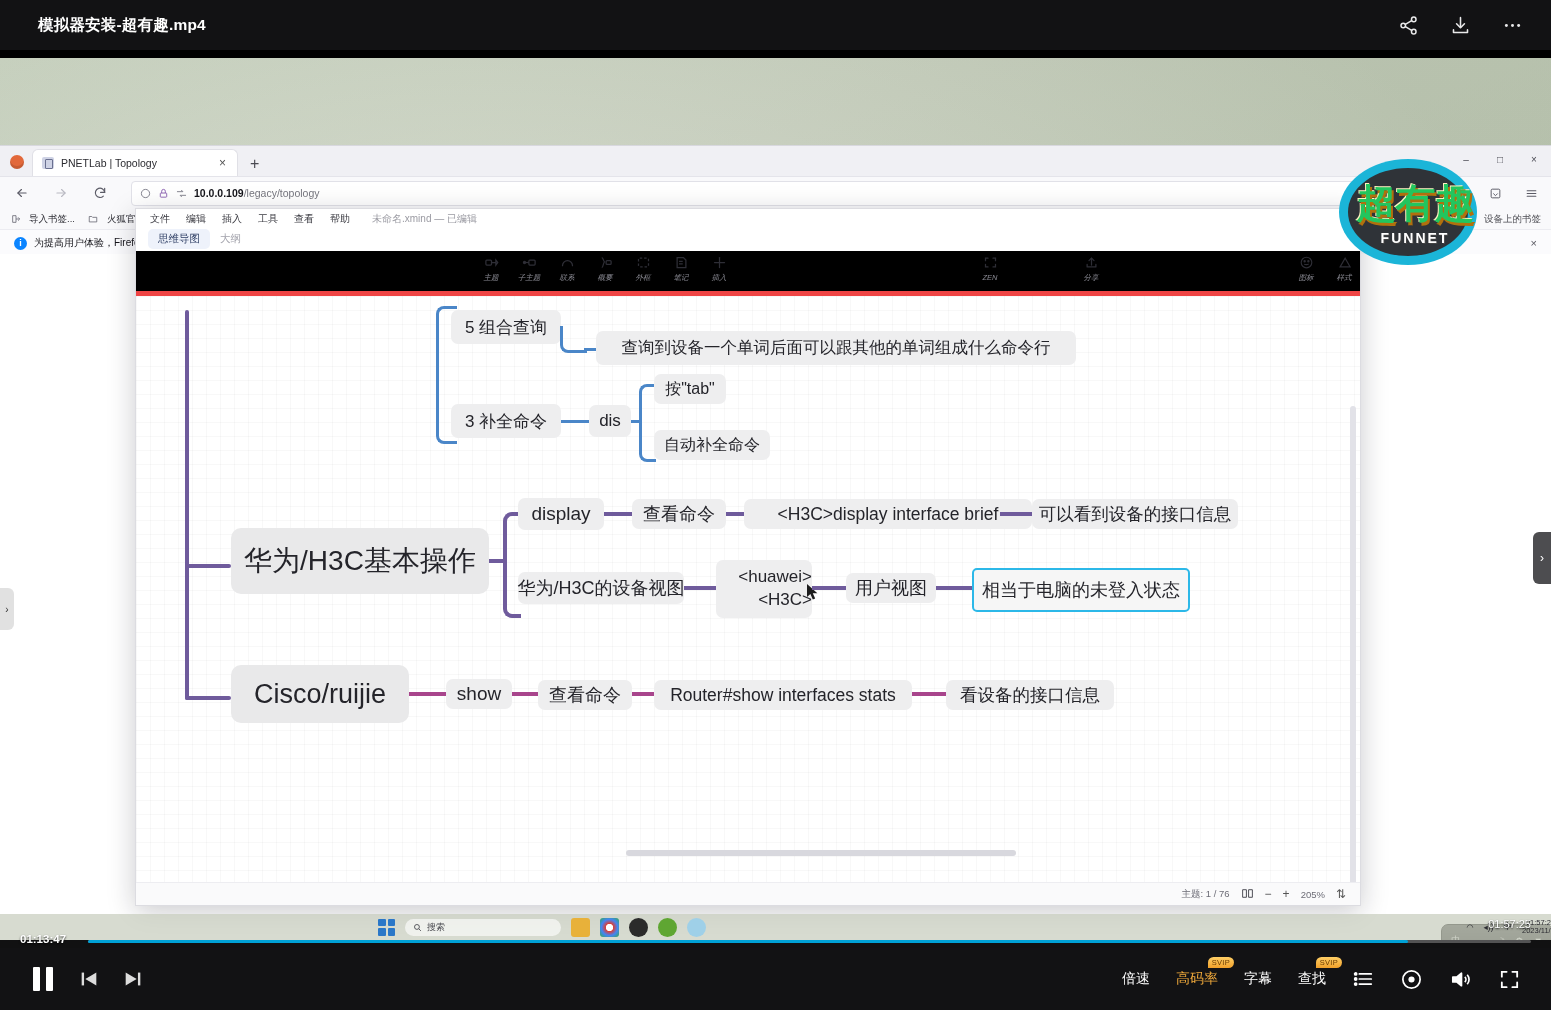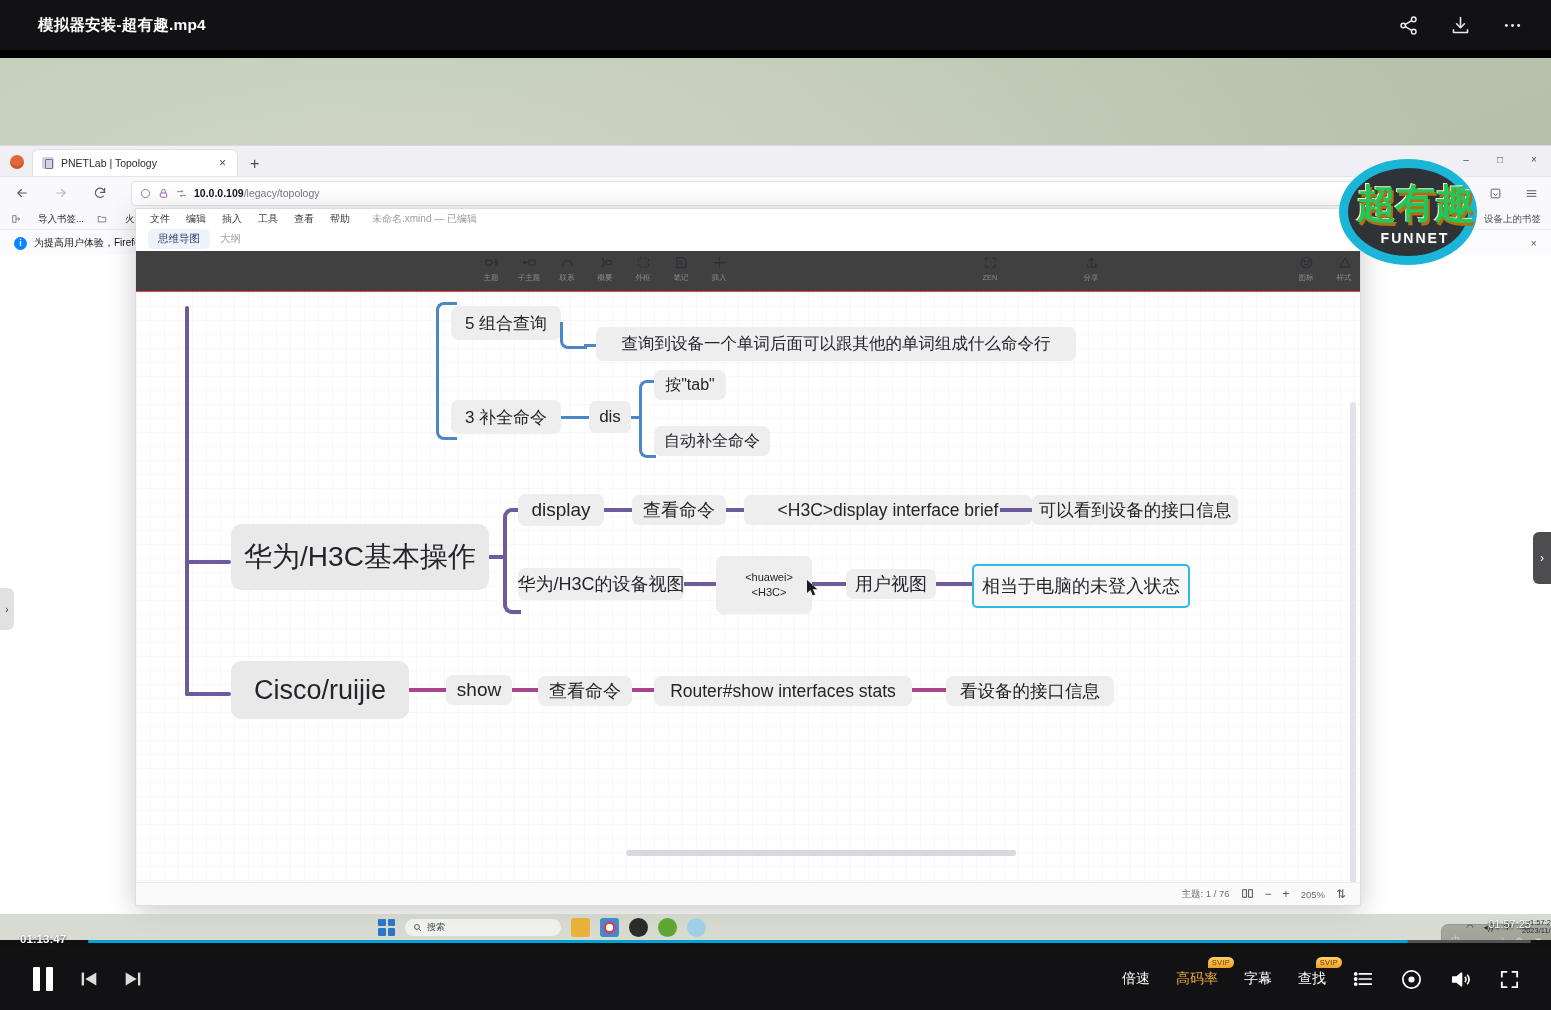--- a/index.html
+++ b/index.html
@@ -37,42 +37,42 @@
   .ff-navbar{height:32px;display:flex;align-items:center;gap:12px;padding:0 8px;background:#f9f9fb;}
   .nav-btn{width:27px;height:24px;display:flex;align-items:center;justify-content:center;color:#5b5b66;cursor:pointer;}
   .nav-btn.dim{color:#b9b9c2;}
   .urlbar{flex:1;height:23px;margin:0 6px;background:#fff;border:1px solid #e1e1e8;border-radius:4px;display:flex;align-items:center;padding:0 8px;gap:7px;}
   .url-ico{color:#7c7c88;display:flex;align-items:center;}
   .url-text{font-size:10.5px;color:#14141a;white-space:nowrap;}
   .url-text .path{color:#76767f;}
   .ff-r-ico{width:24px;height:22px;display:flex;align-items:center;justify-content:center;color:#5b5b66;cursor:pointer;}
 
   .ff-bookmarks{height:20px;display:flex;align-items:center;gap:13px;padding:0 10px;background:#f9f9fb;border-bottom:1px solid #ececf1;}
-  .bm{display:flex;align-items:center;gap:17px;font-size:9.5px;color:#2f2f36;white-space:nowrap;cursor:pointer;}
+  .bm{display:flex;align-items:center;gap:8px;font-size:9.5px;color:#2f2f36;white-space:nowrap;cursor:pointer;}
   .bm-ico{width:11px;height:11px;display:flex;align-items:center;justify-content:center;color:#6b6b76;}
   .bm-ico.red{color:#d8552f;}
   .bm-ico.globe{color:#3a7bbd;}
 
   .ff-notify{height:26px;background:#fbfbfd;border-bottom:1px solid #ececed;display:flex;align-items:center;gap:7px;padding:0 14px;}
   .notify-i{width:13px;height:13px;border-radius:50%;background:#0a84ff;color:#fff;font-size:9px;display:flex;align-items:center;justify-content:center;font-weight:bold;flex:none;}
   .notify-t{font-size:10px;color:#15141a;white-space:nowrap;overflow:hidden;}
   .ff-page{position:absolute;left:0;top:108px;right:0;bottom:0;background:#fff;}
 
   
   .xm{position:absolute;left:135px;top:158px;width:1224px;height:696px;background:#fff;border:1px solid #dcdce1;
       box-shadow:0 6px 26px rgba(20,20,30,.22);display:flex;flex-direction:column;overflow:hidden;}
   .xm-menu{height:17px;display:flex;align-items:center;gap:16px;padding:1px 14px 0;font-size:10px;color:#3c3c43;background:#fff;}
   .xm-menu .mi{cursor:pointer;white-space:nowrap;}
   .xm-menu .doc{color:#9a9aa2;margin-left:6px;}
   .xm-sub{height:24px;display:flex;align-items:center;padding:0 12px;background:#fff;}
   .xm-tab{font-size:10.5px;padding:3px 10px;border-radius:5px;color:#3a3a42;cursor:pointer;}
   .xm-tab.active{background:#eef2fb;color:#2d3d63;}
   .xm-tab.muted{color:#a3a3ac;}
 
-  .xm-toolbar{height:40px;position:relative;background:#404040;border-bottom:1px solid #ef4444;}
+  .xm-toolbar{height:40px;position:relative;background:#000000;border-bottom:5px solid #ef4444;font-style:italic;}
   .tgroup{position:absolute;display:flex;align-items:flex-start;gap:2px;}
   .tbtn{width:36px;display:flex;flex-direction:column;align-items:center;gap:2px;cursor:pointer;padding-top:3px;}
   .tbtn .g{height:17px;display:flex;align-items:center;justify-content:center;color:#2e2e36;}
   .tbtn .lb{font-size:7.5px;color:#8a8a93;white-space:nowrap;}
 
   .xm-canvas{flex:1;position:relative;background:#fff;overflow:hidden;}
   .grid{position:absolute;inset:0;
     background-image:linear-gradient(rgba(0,0,0,.028) 1px,transparent 1px),linear-gradient(90deg,rgba(0,0,0,.028) 1px,transparent 1px);
     background-size:14px 14px;}
 
@@ -465,21 +465,21 @@
         <div class="node" style="left:382px;top:202px;width:86px;height:32px;font-size:19px;">display</div>
         <div class="ln" style="left:468px;top:216px;width:32px;height:4px;"></div>
         <div class="node" style="left:496px;top:203px;width:94px;height:30px;font-size:18px;">查看命令</div>
         <div class="ln" style="left:590px;top:216px;width:32px;height:4px;"></div>
         <div class="node" style="left:608px;top:203px;width:288px;height:30px;font-size:17.5px;">&lt;H3C&gt;display interface brief</div>
         <div class="ln" style="left:864px;top:216px;width:36px;height:4px;"></div>
         <div class="node" style="left:896px;top:203px;width:206px;height:30px;font-size:17.5px;">可以看到设备的接口信息</div>
 
         <div class="node" style="left:382px;top:276px;width:166px;height:32px;font-size:18px;">华为/H3C的设备视图</div>
         <div class="ln" style="left:548px;top:290px;width:36px;height:4px;"></div>
-        <div class="node" style="left:580px;top:264px;width:96px;height:58px;font-size:11px;flex-direction:column;align-items:center;padding-left:10px;line-height:1.35;box-sizing:border-box;justify-content:center;">
+        <div class="node" style="left:580px;top:264px;width:96px;height:58px;font-size:17px;flex-direction:column;align-items:flex-end;padding-left:10px;line-height:1.35;box-sizing:border-box;justify-content:center;">
           <span>&lt;huawei&gt;</span>
           <span>&lt;H3C&gt;</span>
         </div>
 
         <span class="cursor-arrow" style="left:671px;top:288px;">
           <svg width="13" height="17" viewBox="0 0 13 17">
               <polygon points="0,0 0,13 3.4,10 5.8,15.6 8.2,14.6 5.8,9.3 10.4,9.3" fill="#1c1c1c"></polygon>
             </svg>
         </span>
         <div class="ln" style="left:676px;top:290px;width:38px;height:4px;"></div>

